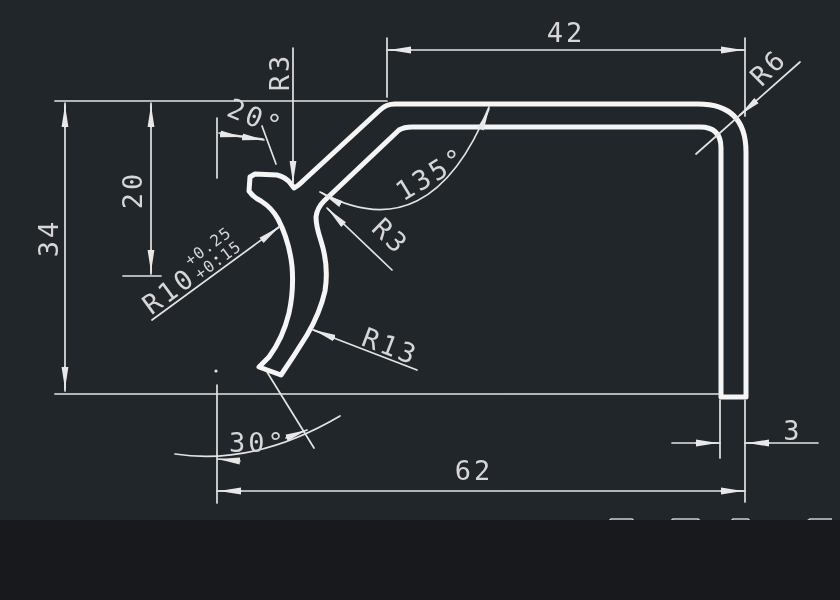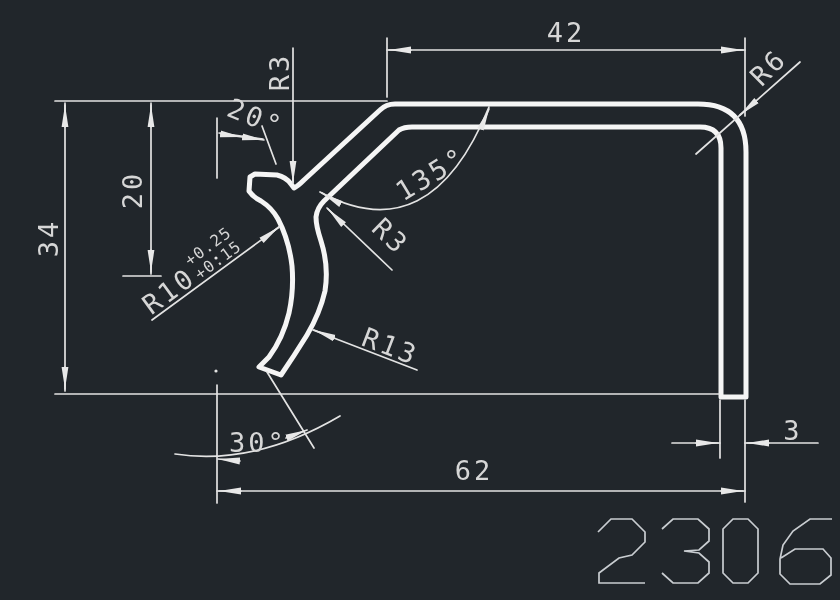--- a/index.html
+++ b/index.html
@@ -1,16 +1,16 @@
 <!DOCTYPE html>
 <html><head>
 <meta charset="utf-8">
 <style>
   html,body{margin:0;padding:0;background:#17191c;}
-  .canvas{position:relative;width:840px;height:600px;background:#21262b;overflow:hidden;
+  .canvas{position:relative;width:840px;height:520px;background:#21262b;overflow:hidden;
           font-family:"DejaVu Sans Mono", monospace;}
   svg{position:absolute;left:0;top:0;}
   .prof{stroke:#f5f5f5;stroke-width:5;fill:none;stroke-linejoin:round;stroke-linecap:round;}
   .dim{stroke:#e3e3e3;stroke-width:1.7;fill:none;stroke-linecap:round;}
   .dimtext{fill:#d6d6d6;font-size:27px;letter-spacing:3px;}
   .toltext{fill:#d6d6d6;font-size:16px;letter-spacing:1px;}
   .num{stroke:#c9cdd1;stroke-width:1.7;fill:none;stroke-linejoin:miter;}
   .dot{fill:#e3e3e3;}
 </style>
 </head>

